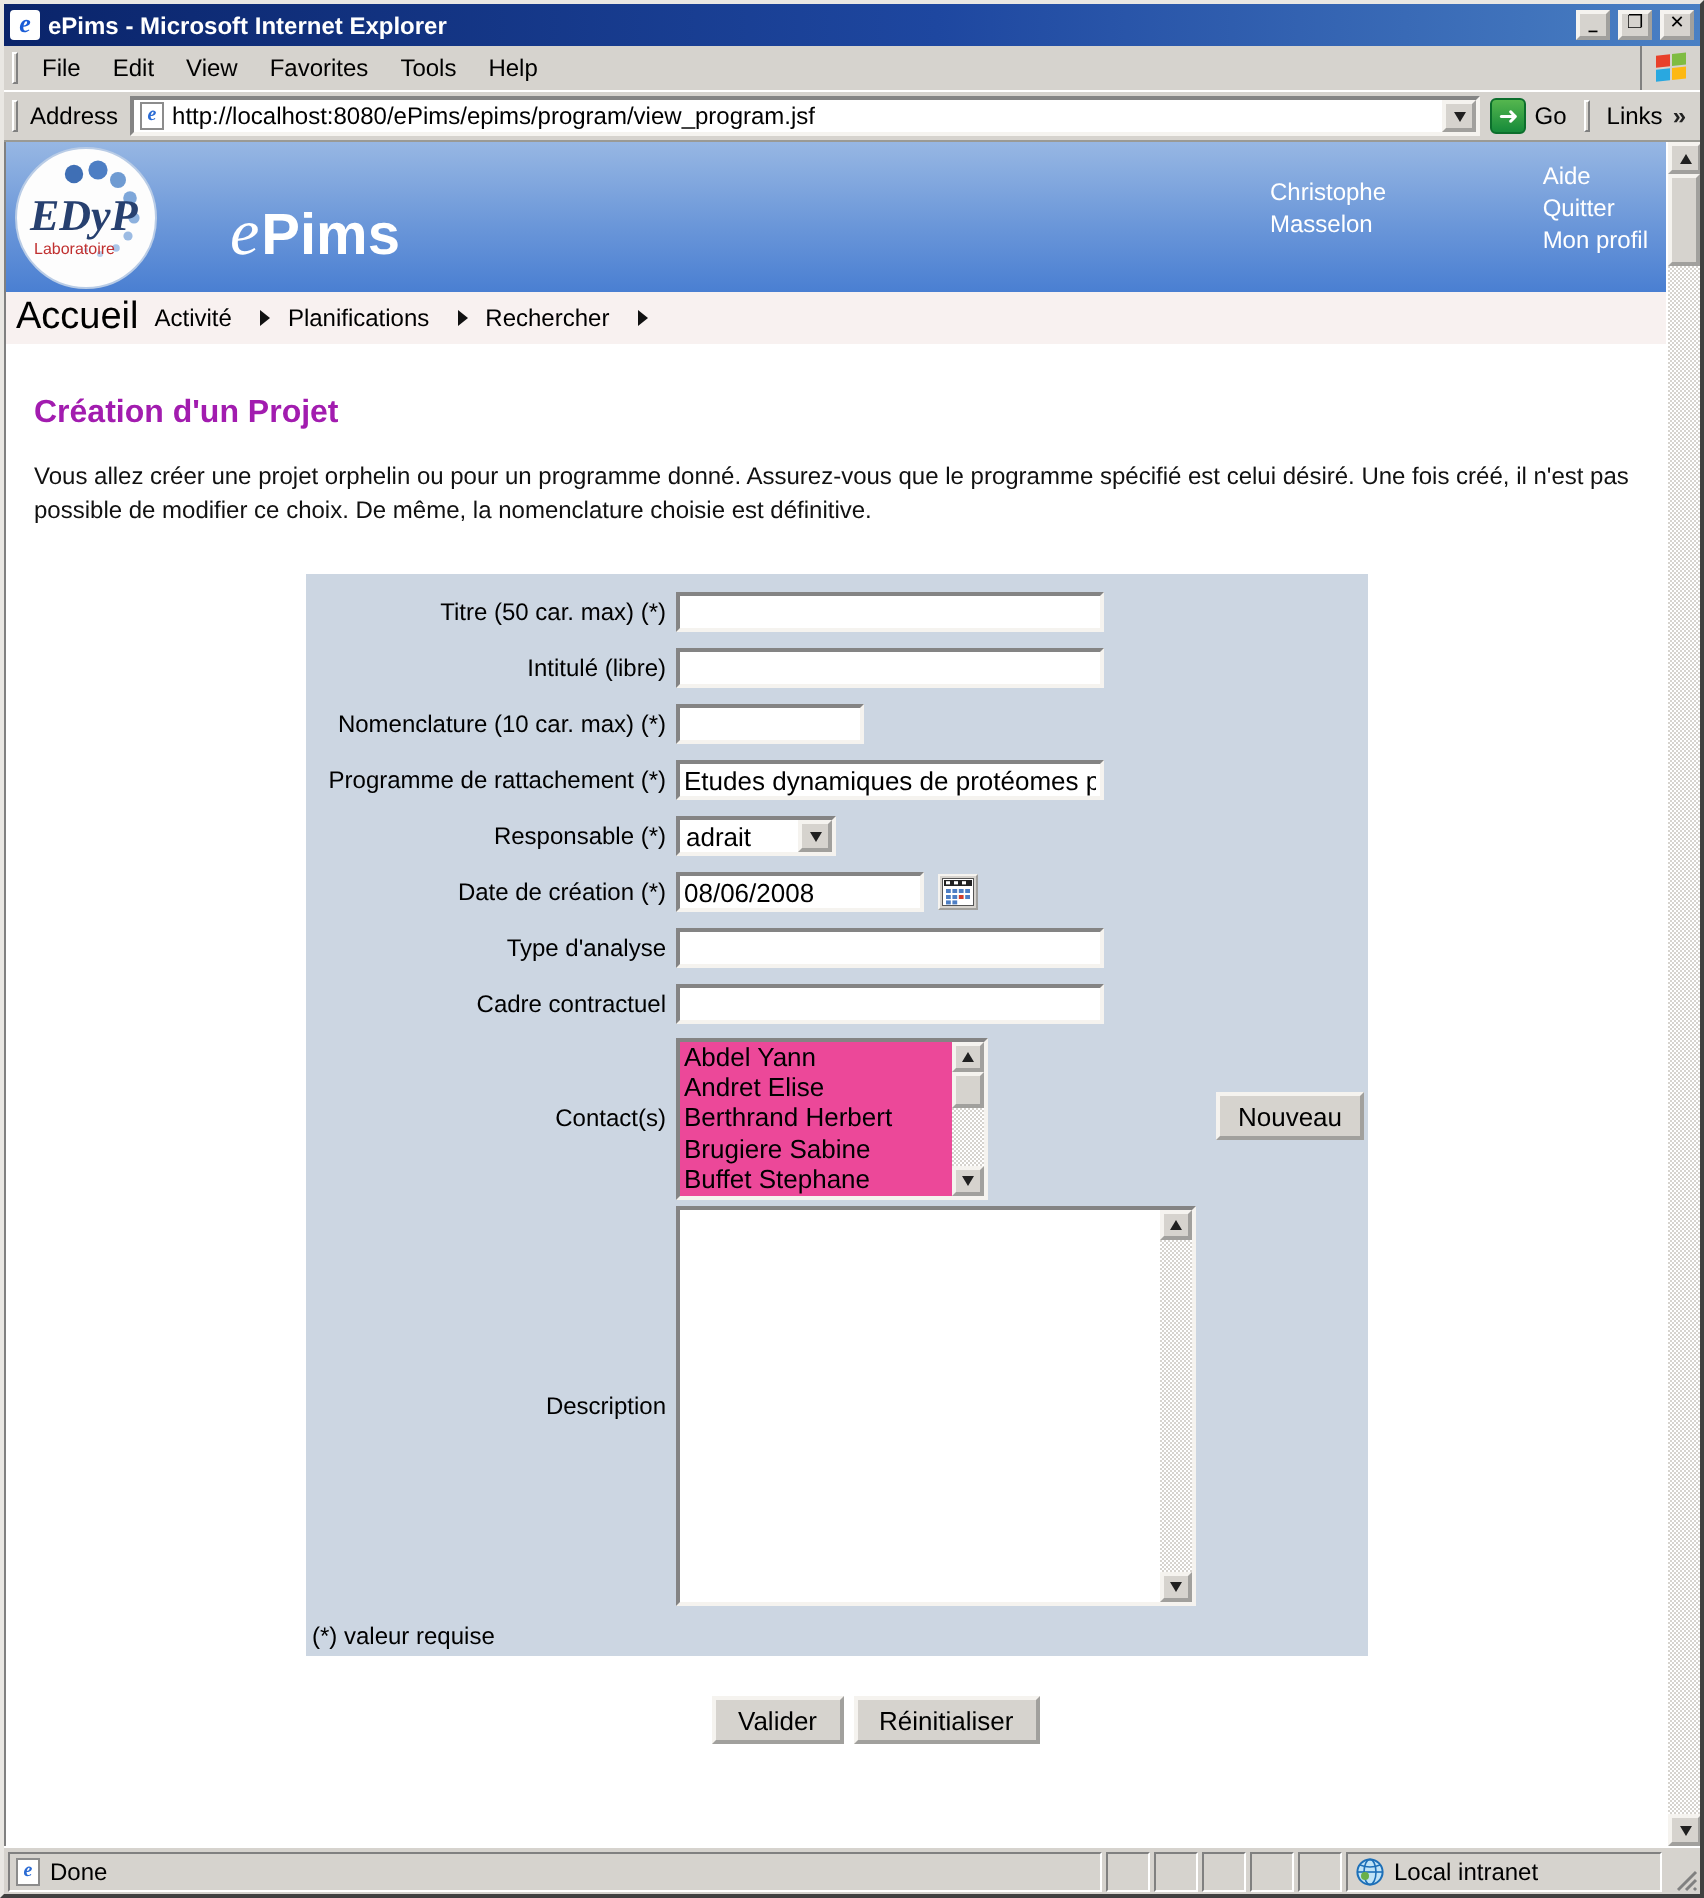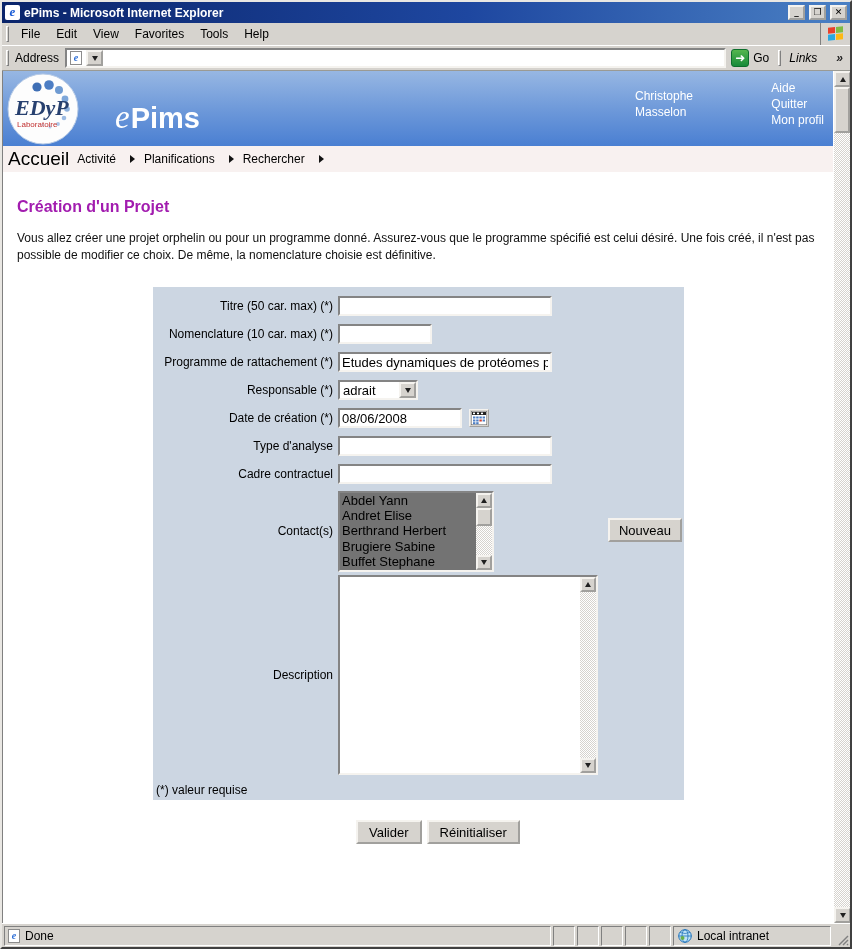--- a/index.html
+++ b/index.html
@@ -35,21 +35,21 @@
     display:flex; align-items:center; gap:4px; padding-left:3px; overflow:hidden; }
   .page-ico { width:12px; height:14px; flex-shrink:0; background:#fff; border:1px solid #8c8c8c;
     color:#2a6bd4; font:bold italic 10px/12px "Liberation Serif",serif; text-align:center; }
   .aurl { font-size:12px; white-space:nowrap; flex:1; }
   .addr-drop { width:17px; height:16px; background:#d6d3ce; border:2px outset #f5f3ef;
     display:flex; align-items:center; justify-content:center; flex-shrink:0; }
   .go-seg { display:flex; align-items:center; gap:4px; margin:0 5px; }
   .go-box { width:18px; height:18px; border-radius:3px; background:linear-gradient(#55b64e,#168a3a);
     color:#fff; font:bold 12px/17px "DejaVu Sans",sans-serif; text-align:center; border:1px solid #0c6e2c; }
   .go-label { font-size:12px; }
-  .links-seg { display:flex; align-items:center; gap:19px; padding:0 4px;font-style:italic; }
+  .links-seg { display:flex; align-items:center; gap:5px; padding:0 4px; }
   .chev { font-weight:bold; font-size:12px; color:#222; }
 
   
   .viewport { flex:1; display:flex; overflow:hidden; border-left:1px solid #808080; }
   .main { width:831px; display:flex; flex-direction:column; background:#fff; overflow:hidden; }
 
   
   .scrollcol { width:17px; background:#d6d3ce; display:flex; flex-direction:column; border-left:1px solid #fff; }
   .sbtn { width:17px; height:16px; background:#d6d3ce; border:2px outset #f5f3ef;
     display:flex; align-items:center; justify-content:center; flex-shrink:0; }
@@ -91,21 +91,21 @@
     font:13px "Liberation Sans",sans-serif; padding:0 2px; }
   .w214{width:214px}.w94{width:94px}.w124{width:124px}
   .fselect { width:80px; height:20px; background:#fff; border:2px solid; border-color:#848484 #f5f3ef #f5f3ef #848484;
     display:flex; align-items:center; }
   .fselect .val { flex:1; font-size:13px; padding-left:3px; }
   .drop-btn { width:17px; height:16px; background:#d6d3ce; border:2px outset #f5f3ef;
     display:flex; align-items:center; justify-content:center; }
   .cal-btn { margin-left:7px; width:20px; height:18px; padding:1px; background:#d6d3ce; border:1px outset #f5f3ef; }
 
   .contacts-row { height:86px; display:flex; align-items:center; position:relative; }
-  .listbox { width:156px; height:81px; background:#737373; border:2px solid; border-color:#848484 #f5f3ef #f5f3ef #848484; display:flex; }
+  .listbox { width:156px; height:81px; background:#ec4899; border:2px solid; border-color:#848484 #f5f3ef #f5f3ef #848484; display:flex; }
   .lb-items { flex:1; overflow:hidden; padding-left:2px; }
   .lb-item { font-size:13px; line-height:15.4px; white-space:nowrap; }
   .lb-scroll { width:16px; display:flex; flex-direction:column; }
   .lb-scroll .sbtn { width:16px; height:15px; }
   .lb-thumb { height:18px; background:#d6d3ce; border:2px outset #f5f3ef; }
   .nouveau { position:absolute; right:2px; top:30px; width:74px; height:24px;
     background:#d6d3ce; border:2px outset #f5f3ef; font-size:13px; }
 
   .desc-row { height:202px; display:flex; align-items:center; }
   .txtarea { width:260px; height:200px; background:#fff; border:2px solid; border-color:#848484 #f5f3ef #f5f3ef #848484; display:flex; }
@@ -155,20 +155,21 @@
           <i></i>
         </span>
     </span>
   </div>
 
   <div class="addressbar">
     <span class="grip"></span>
     <span class="alabel">Address</span>
     <span class="addr-input">
       <span class="page-ico">e</span>
+      <span class="aurl">http://localhost:8080/ePims/epims/program/view_program.jsf</span>
       <span class="addr-drop">
           <span class="tri-dn"></span>
         </span>
     </span>
     <span class="go-seg">
       <span class="go-box">➜</span>
       <span class="go-label">Go</span>
     </span>
     <span class="grip"></span>
     <span class="links-seg">
@@ -221,20 +222,24 @@
         <div class="ptitle">Création d'un Projet</div>
         <div class="intro">Vous allez créer une projet orphelin ou pour un programme donné. Assurez-vous que le programme spécifié est celui désiré. Une fois créé, il n'est pas possible de modifier ce choix. De même, la nomenclature choisie est définitive.</div>
 
         <div class="panel">
 
           <div class="frow">
             <label class="flabel">Titre (50 car. max) (*)</label>
             <input class="tinput w214" value="" style="">
           </div>
 
+          <div class="frow">
+            <label class="flabel">Intitulé (libre)</label>
+            <input class="tinput w214" value="" style="">
+          </div>
 
           <div class="frow">
             <label class="flabel">Nomenclature (10 car. max) (*)</label>
             <input class="tinput w94" value="" style="">
           </div>
 
           <div class="frow">
             <label class="flabel">Programme de rattachement (*)</label>
             <input class="tinput w214" value="Etudes dynamiques de protéomes p" style="">
           </div>

